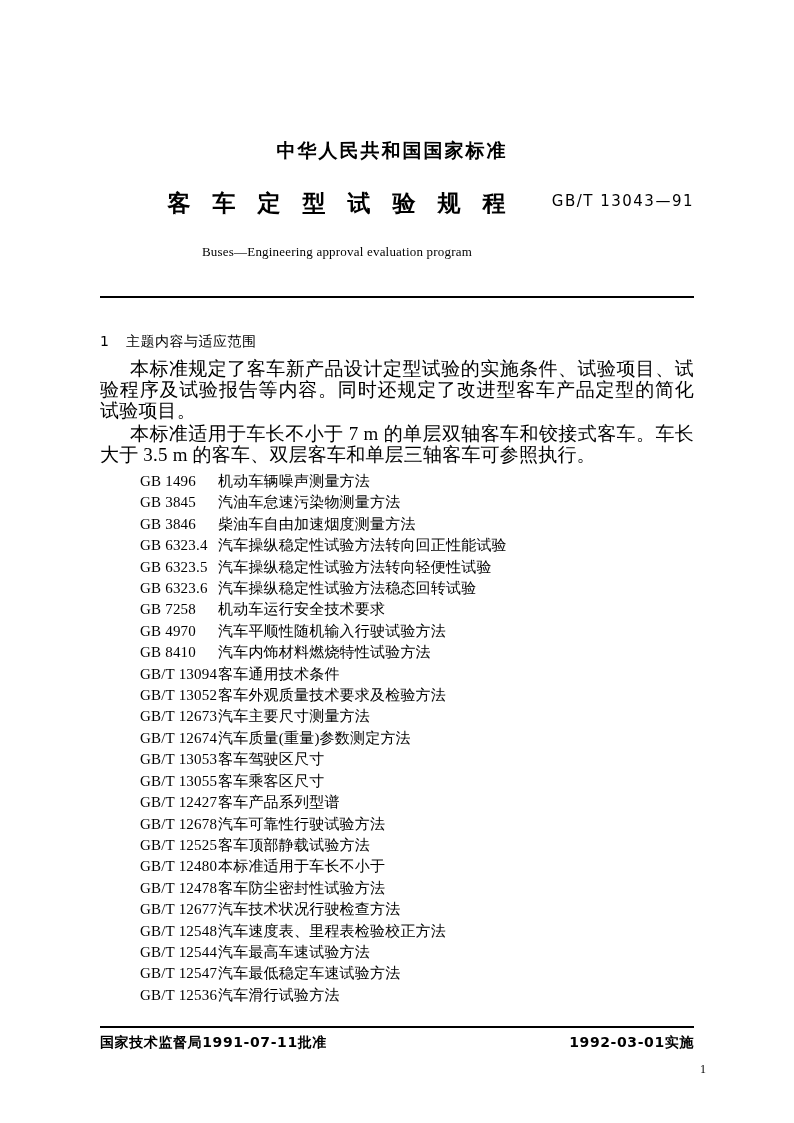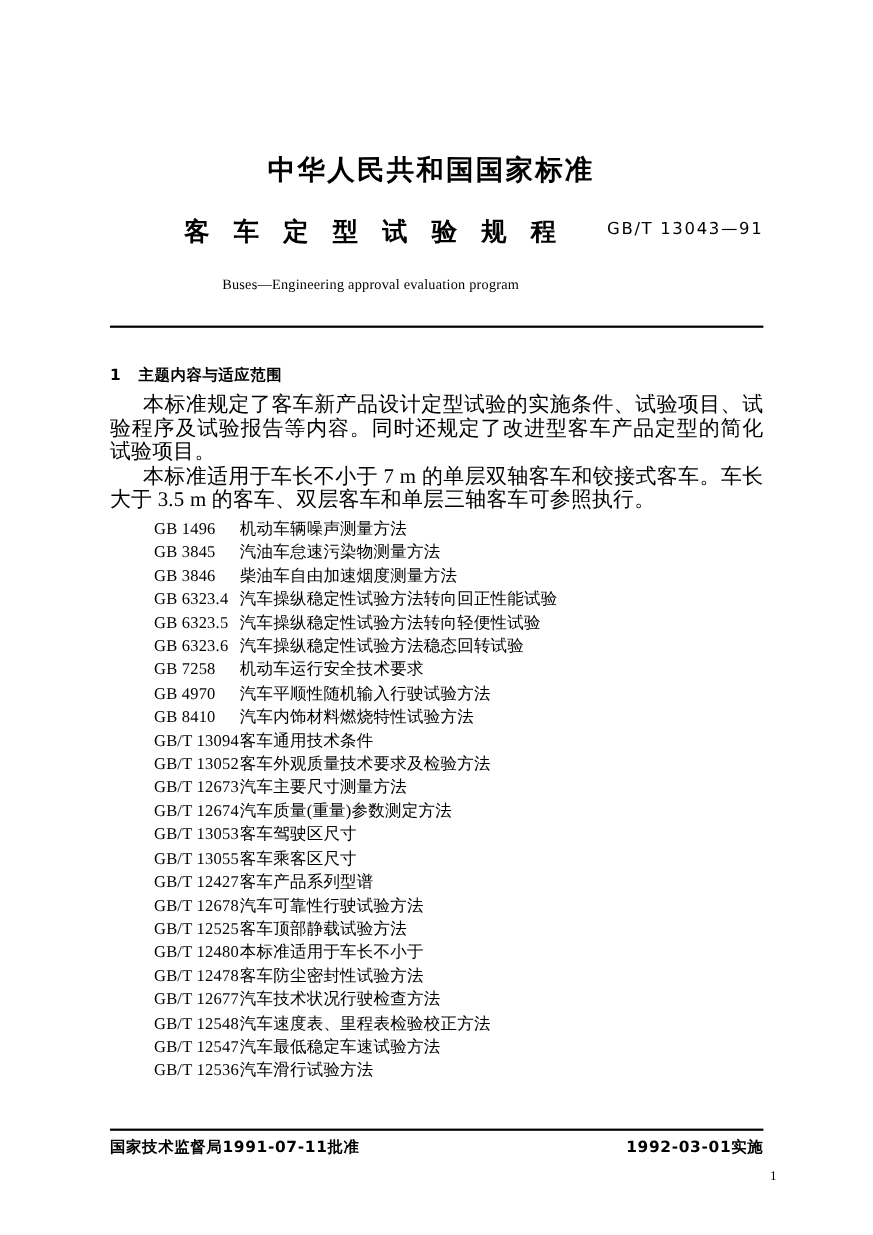--- a/index.html
+++ b/index.html
@@ -24,21 +24,21 @@
   }
   
   .doc-header {
     position: absolute;
     left: 100px;
     top: 138px;
     width: 594px;
   }
   .std-issuer {
     font-family: "DejaVu Sans", "Liberation Sans", sans-serif;
-    font-size: 25px;
+    font-size: 19px;
     font-weight: bold;
     letter-spacing: 2px;
     text-align: center;
     color: #000;
     margin-left: -10px;
   }
   .title-row {
     position: relative;
     margin-top: 24px;
     height: 34px;
@@ -89,21 +89,21 @@
     position: absolute;
     left: 100px;
     top: 320px;
     width: 594px;
     font-size: 14.5px;
     line-height: 1.0;
   }
   .section-head {
     font-family: "DejaVu Sans", "Liberation Sans", sans-serif;
     font-size: 14px;
-    font-weight: bold;
+    font-weight: normal;
     margin: 14px 0 10px 0;
     letter-spacing: 0.5px;
   }
   .section-head .num {
     display: inline-block;
     width: 26px;
   }
   .para {
     text-indent: 30px;
     font-size: 19px;
@@ -206,20 +206,21 @@
       <li><span class="code wide">GB/T 12674</span><span class="name">汽车质量(重量)参数测定方法</span></li>
       <li><span class="code wide">GB/T 13053</span><span class="name">客车驾驶区尺寸</span></li>
       <li><span class="code wide">GB/T 13055</span><span class="name">客车乘客区尺寸</span></li>
       <li><span class="code wide">GB/T 12427</span><span class="name">客车产品系列型谱</span></li>
       <li><span class="code wide">GB/T 12678</span><span class="name">汽车可靠性行驶试验方法</span></li>
       <li><span class="code wide">GB/T 12525</span><span class="name">客车顶部静载试验方法</span></li>
       <li><span class="code wide">GB/T 12480</span><span class="name">本标准适用于车长不小于</span></li>
       <li><span class="code wide">GB/T 12478</span><span class="name">客车防尘密封性试验方法</span></li>
       <li><span class="code wide">GB/T 12677</span><span class="name">汽车技术状况行驶检查方法</span></li>
       <li><span class="code wide">GB/T 12548</span><span class="name">汽车速度表、里程表检验校正方法</span></li>
+      <li><span class="code wide">GB/T 12544</span><span class="name">汽车最高车速试验方法</span></li>
       <li><span class="code wide">GB/T 12547</span><span class="name">汽车最低稳定车速试验方法</span></li>
       <li><span class="code wide">GB/T 12536</span><span class="name">汽车滑行试验方法</span></li>
     </ul>
   </div>
 
   <div class="rule rule-bottom"></div>
 
   <div class="footer">
     <span class="left">国家技术监督局1991-07-11批准</span>
     <span class="right">1992-03-01实施</span>

